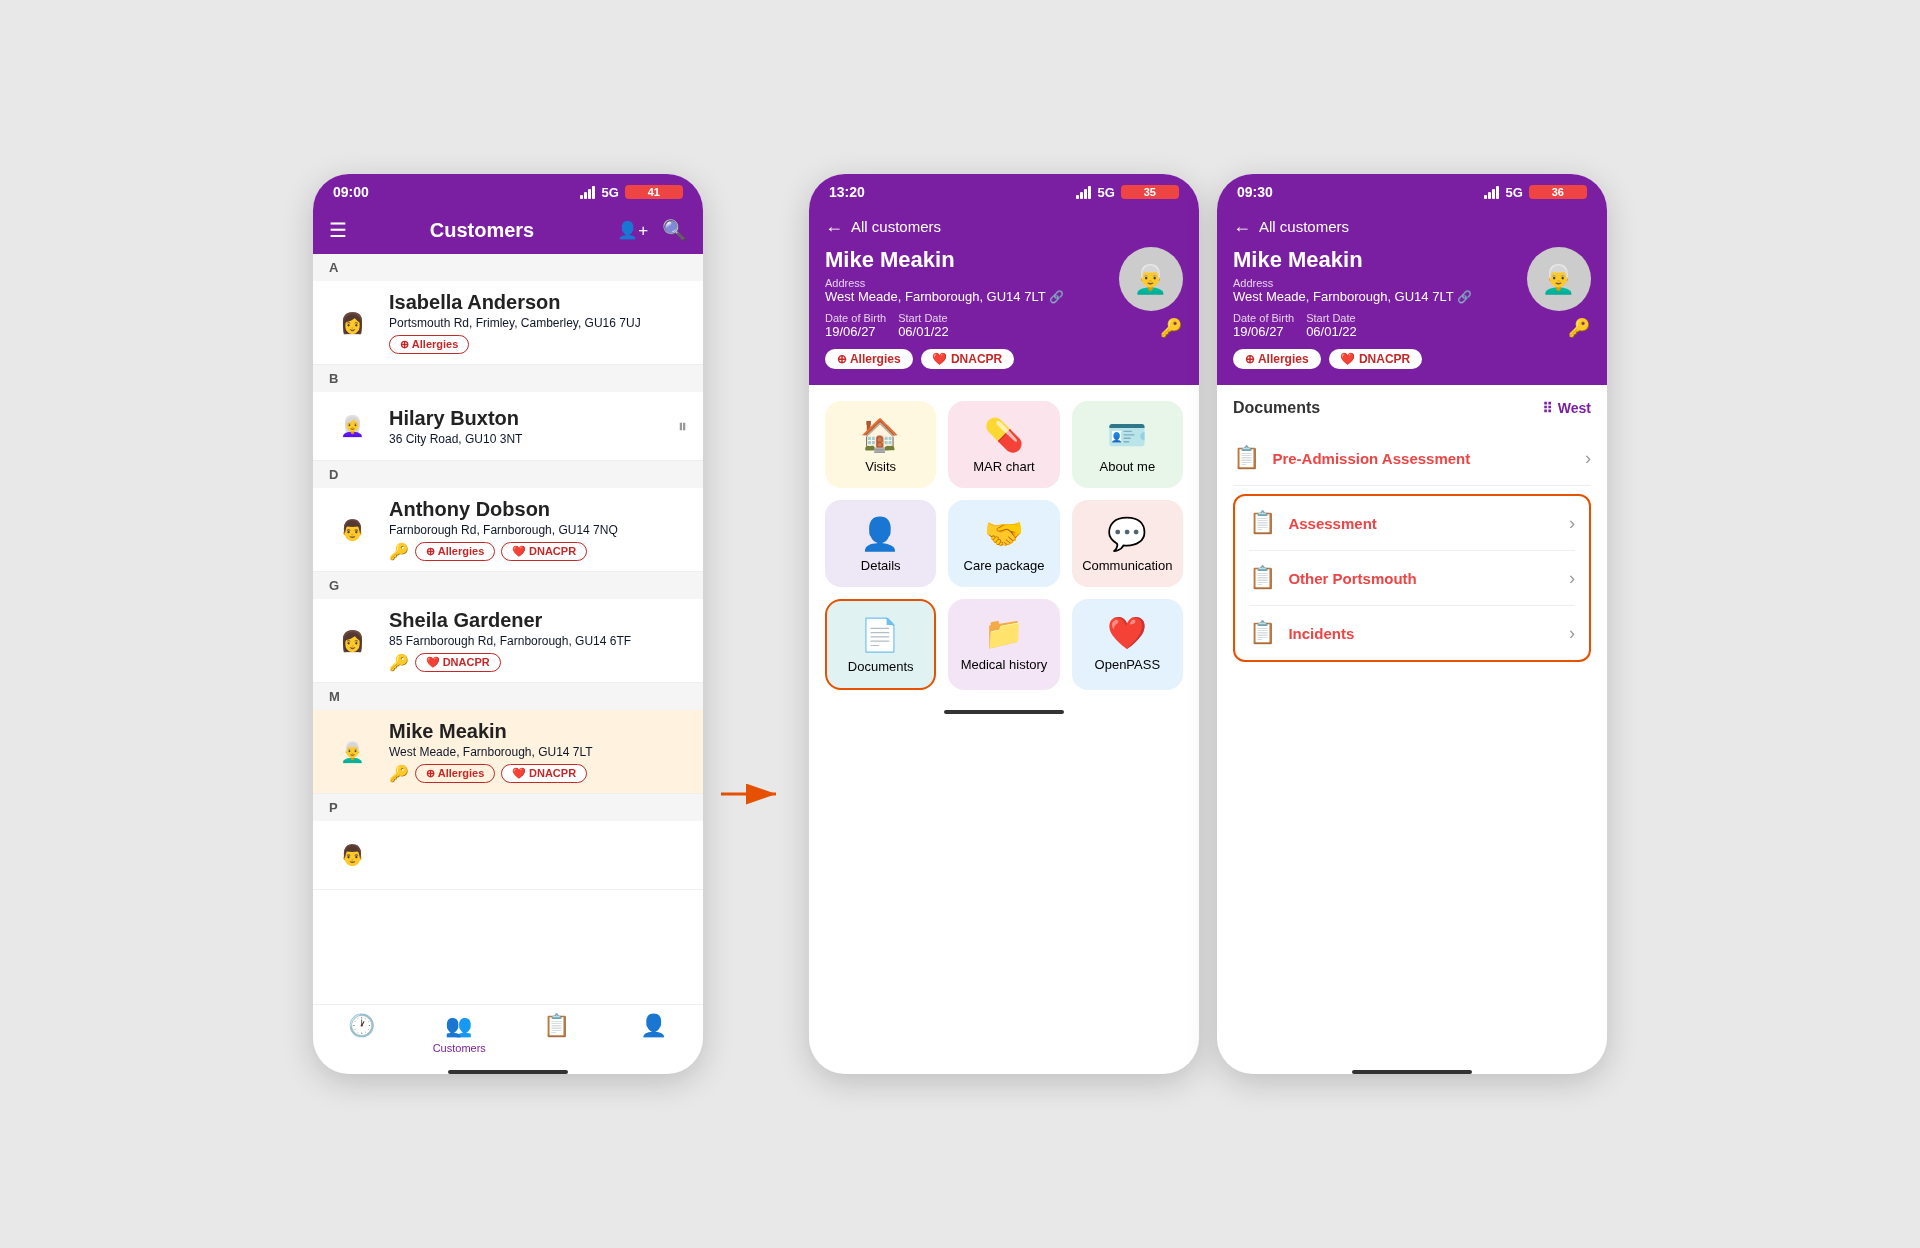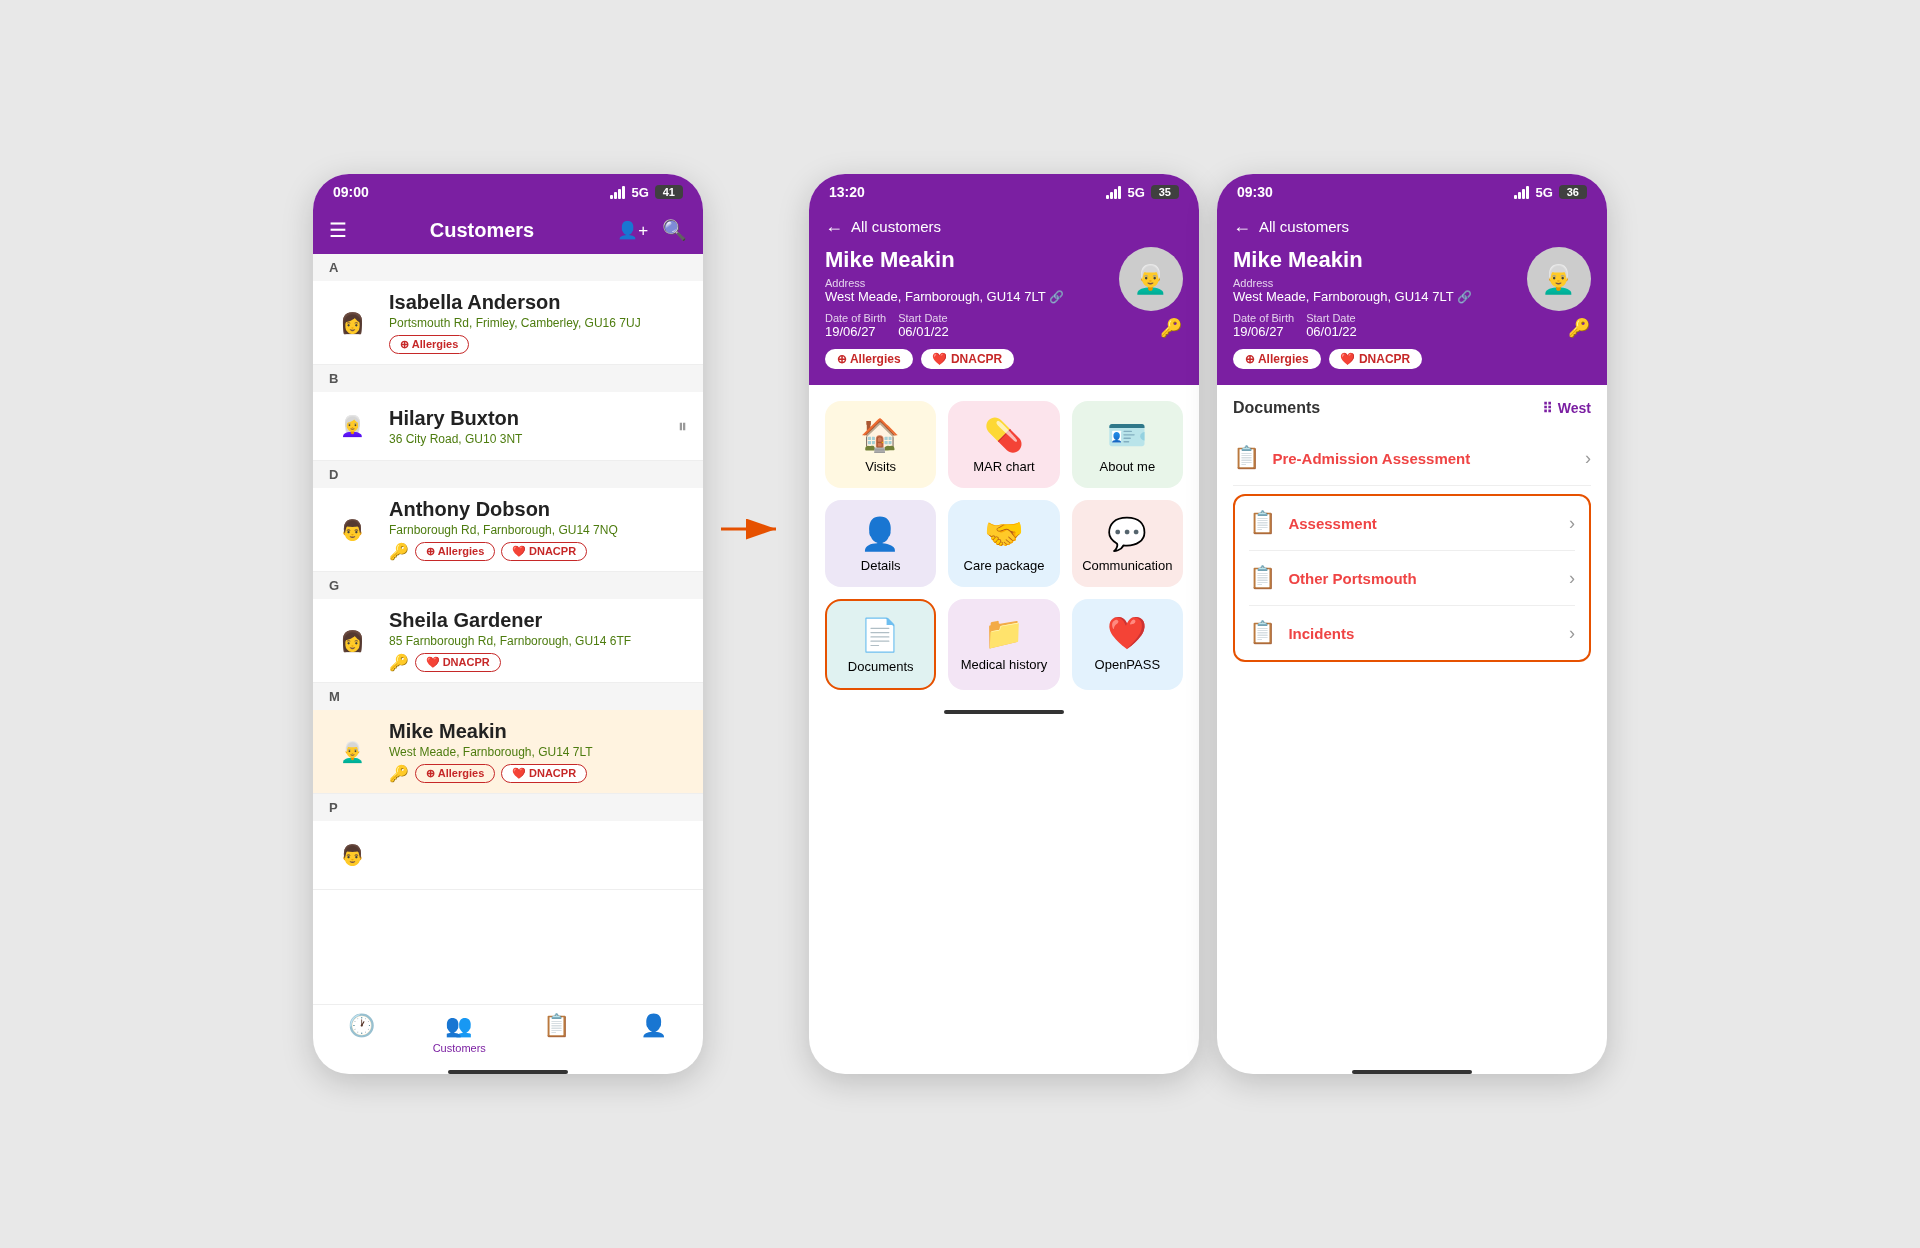--- a/index.html
+++ b/index.html
@@ -8,21 +8,21 @@
       display: flex;
       align-items: center;
       justify-content: center;
       min-height: 100vh;
       font-family: -apple-system, BlinkMacSystemFont, 'Segoe UI', sans-serif;
       padding: 20px;
     }
     .screens-container {
       display: flex;
       gap: 18px;
-      align-items: flex-start;
+      align-items: center;
     }
     .phone-frame {
       background: white;
       border-radius: 36px;
       overflow: hidden;
       box-shadow: 0 8px 32px rgba(0,0,0,0.18);
       width: 390px;
       min-height: 900px;
       display: flex;
       flex-direction: column;
@@ -39,24 +39,24 @@
     }
     .status-bar.purple { background: #7B1FA2; color: white; }
     .status-icons { display: flex; align-items: center; gap: 4px; font-size: 13px; }
     .signal-bars { display: flex; align-items: flex-end; gap: 1px; margin-right: 2px; }
     .signal-bar { background: currentColor; width: 3px; border-radius: 1px; }
     .signal-bar:nth-child(1) { height: 4px; }
     .signal-bar:nth-child(2) { height: 7px; }
     .signal-bar:nth-child(3) { height: 10px; }
     .signal-bar:nth-child(4) { height: 13px; }
     .battery-badge {
-      background: #404040;
+      background: #ef4444;
       color: white;
       border-radius: 4px;
-      padding: 1px 8px;
+      padding: 1px 23px;
       font-size: 11px;
       font-weight: 700;
       margin-left: 2px;
     }
     
     .app-header {
       background: #7B1FA2;
       color: white;
       padding: 12px 16px;
       display: flex;
@@ -98,21 +98,21 @@
       border-radius: 50%;
       overflow: hidden;
       flex-shrink: 0;
       display: flex;
       align-items: center;
       justify-content: center;
       font-size: 20px;
     }
     .customer-info { flex: 1; }
     .customer-name { font-size: 20px; font-weight: 600; color: #222; }
-    .customer-address { font-size: 12px; color: #4d7c0f; margin-top: 2px; }
+    .customer-address { font-size: 12px; color: #0f172a; margin-top: 2px; }
     .customer-tags { display: flex; gap: 6px; margin-top: 5px; flex-wrap: wrap; align-items: center; }
     .tag {
       display: flex;
       align-items: center;
       gap: 3px;
       border-radius: 20px;
       padding: 2px 10px;
       font-size: 11px;
       font-weight: 600;
       border: 1.5px solid;

